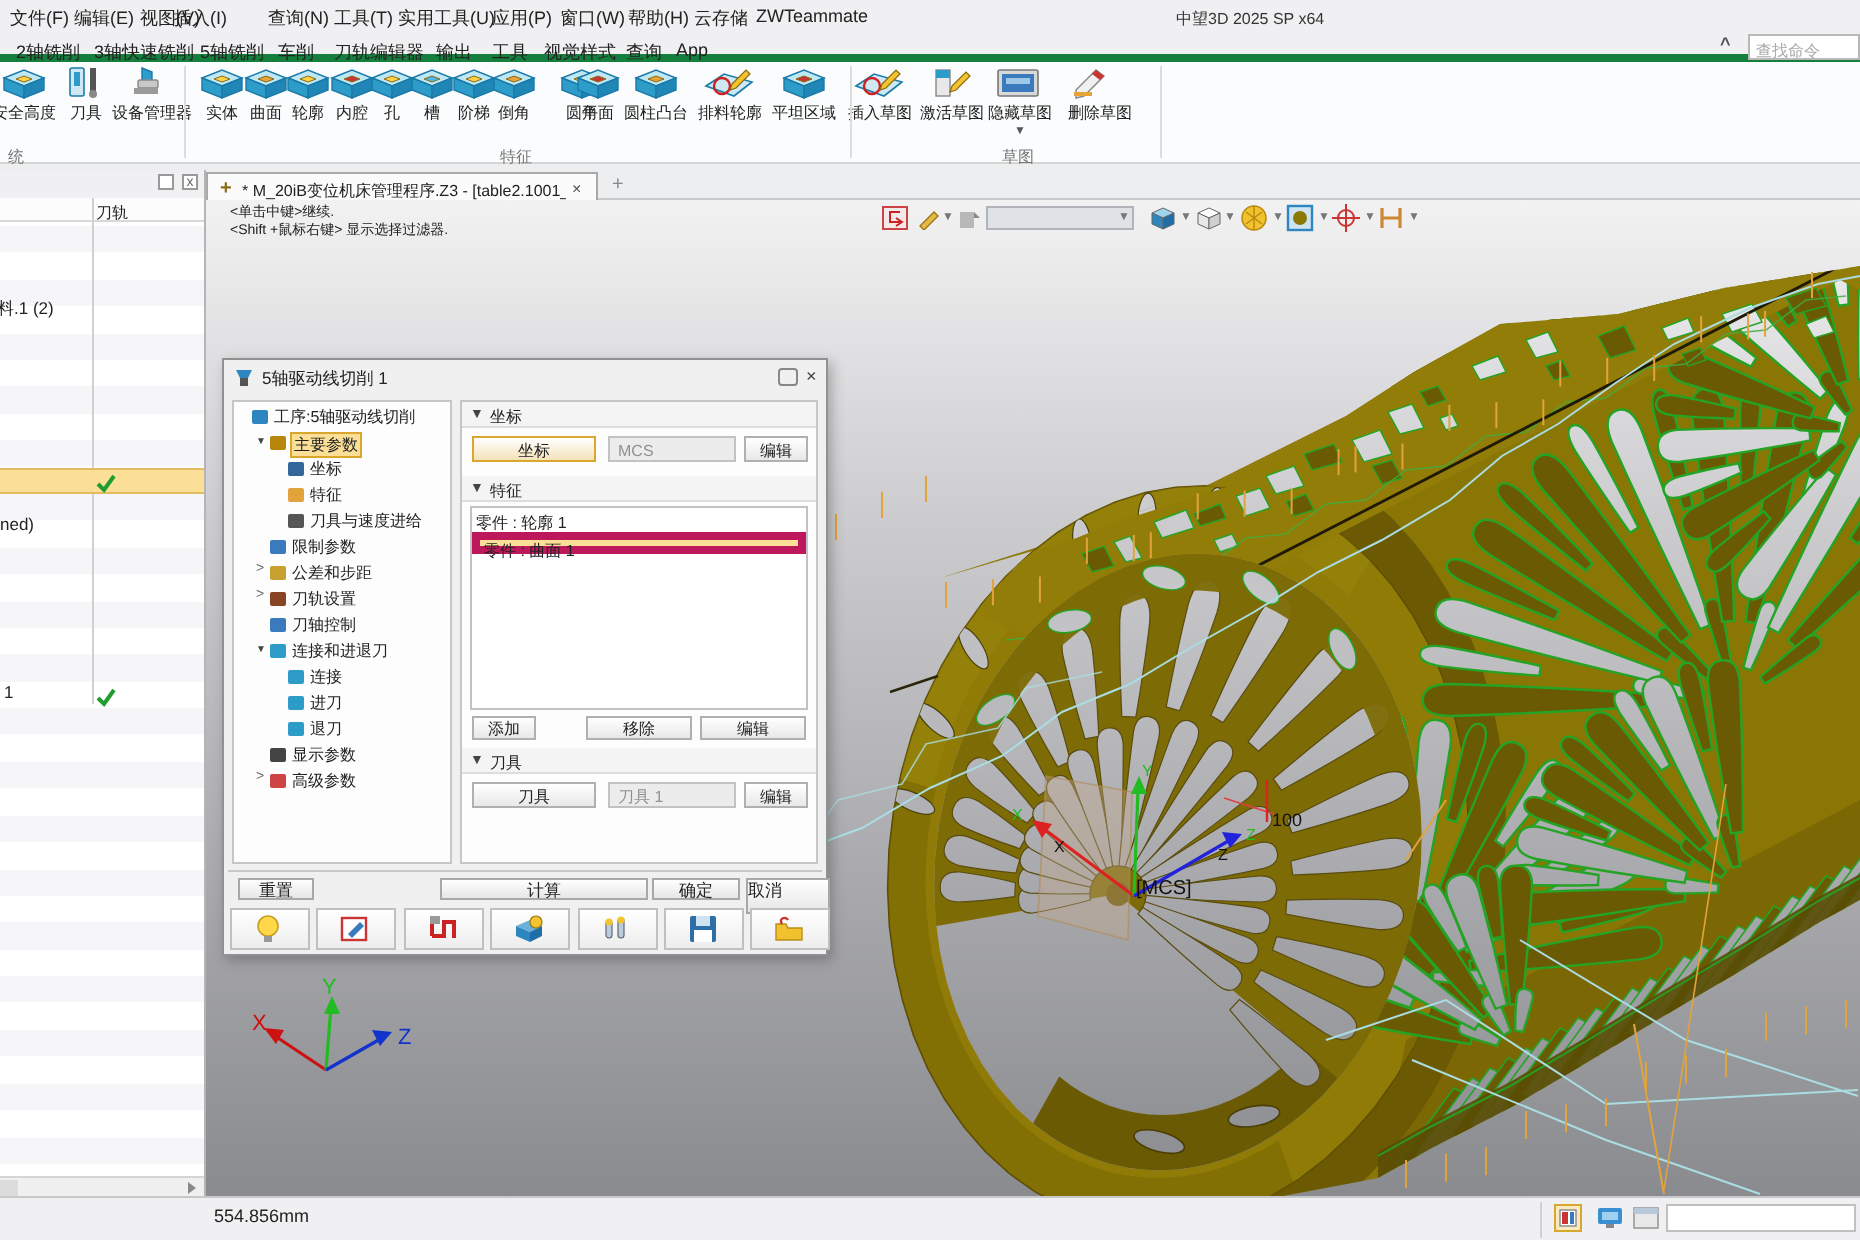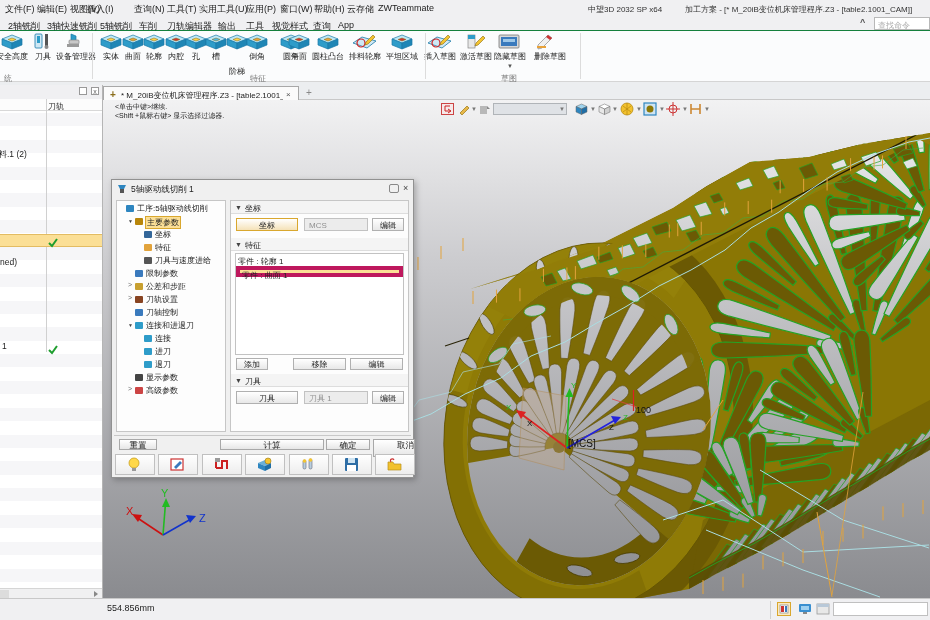--- a/index.html
+++ b/index.html
@@ -6,24 +6,23 @@
     <span class="abs" style="left:70px;top:3px">视图(V)</span>
     <span class="abs" style="left:87px;top:3px">插入(I)</span>
     <span class="abs" style="left:134px;top:3px">查询(N)</span>
     <span class="abs" style="left:167px;top:3px">工具(T)</span>
     <span class="abs" style="left:199px;top:3px">实用工具(U)</span>
     <span class="abs" style="left:246px;top:3px">应用(P)</span>
     <span class="abs" style="left:280px;top:3px">窗口(W)</span>
     <span class="abs" style="left:314px;top:3px">帮助(H)</span>
     <span class="abs" style="left:347px;top:3px">云存储</span>
     <span class="abs" style="left:378px;top:3px">ZWTeammate</span>
-    <span class="abs" style="left:588px;top:4px;color:#333;font-size:8px">中望3D 2032 SP x64</span>
-    <span class="abs" style="left:685px;top:4px;color:#333;font-size:8px">加工方案 - [* M_20iB变位机床管理程序.Z3 - [table2.1001_CAM]]</span>
+    <span class="abs" style="left:588px;top:4px;color:#333;font-size:8px">中望3D 2025 SP x64</span>
   </div>
-<div class="abs" style="left:0;top:16px;width:930px;height:15px;background:#f0f0f2;font-size:9px;color:#222;border-bottom:1px solid #15803d">
+<div class="abs" style="left:0;top:16px;width:930px;height:15px;background:#f0f0f2;font-size:9px;color:#222;border-bottom:4px solid #15803d">
     <span class="abs" style="left:8px;top:4px">2轴铣削</span>
     <span class="abs" style="left:47px;top:4px">3轴快速铣削</span>
     <span class="abs" style="left:100px;top:4px">5轴铣削</span>
     <span class="abs" style="left:139px;top:4px">车削</span>
     <span class="abs" style="left:167px;top:4px">刀轨编辑器</span>
     <span class="abs" style="left:218px;top:4px">输出</span>
     <span class="abs" style="left:246px;top:4px">工具</span>
     <span class="abs" style="left:272px;top:4px">视觉样式</span>
     <span class="abs" style="left:313px;top:4px">查询</span>
     <span class="abs" style="left:338px;top:4px">App</span>
@@ -113,21 +112,21 @@
         </svg></div>
       <div style="font-size:8px;color:#222;margin-top:1px;white-space:nowrap">槽</div>
     </div>
     <div class="abs" style="left:220px;top:2px;width:34px;text-align:center">
       <div style="height:17px"><svg width="24" height="17" viewBox="0 0 24 17">
           <path d="M2,6 L12,2 L22,6 L12,10 Z" fill="#bfe8f5" stroke="#1a7aa8" stroke-width="0.7"></path>
           <path d="M2,6 L12,10 L12,16 L2,12 Z" fill="#2e9cc9" stroke="#1a7aa8" stroke-width="0.7"></path>
           <path d="M22,6 L12,10 L12,16 L22,12 Z" fill="#1f86b5" stroke="#1a7aa8" stroke-width="0.7"></path>
           <path d="M8,6.5 L12,5 L16,6.5 L12,8 Z" fill="#ffd24a" stroke="#8a6a10" stroke-width="0.5"></path>
         </svg></div>
-      <div style="font-size:8px;color:#222;margin-top:16px;white-space:nowrap">阶梯</div>
+      <div style="font-size:8px;color:#222;margin-top:1px;white-space:nowrap">阶梯</div>
     </div>
     <div class="abs" style="left:240px;top:2px;width:34px;text-align:center">
       <div style="height:17px"><svg width="24" height="17" viewBox="0 0 24 17">
           <path d="M2,6 L12,2 L22,6 L12,10 Z" fill="#bfe8f5" stroke="#1a7aa8" stroke-width="0.7"></path>
           <path d="M2,6 L12,10 L12,16 L2,12 Z" fill="#2e9cc9" stroke="#1a7aa8" stroke-width="0.7"></path>
           <path d="M22,6 L12,10 L12,16 L22,12 Z" fill="#1f86b5" stroke="#1a7aa8" stroke-width="0.7"></path>
           <path d="M8,6.5 L12,5 L16,6.5 L12,8 Z" fill="#e8a23a" stroke="#8a6a10" stroke-width="0.5"></path>
         </svg></div>
       <div style="font-size:8px;color:#222;margin-top:1px;white-space:nowrap">倒角</div>
     </div>
@@ -770,21 +769,21 @@
         <span class="abs" style="left:14px;top:2px">刀具</span>
       </div>
       <span class="abs" style="left:5px;top:190px;width:62px;height:13px;background:linear-gradient(#fff,#e8e8e8);border:1px solid #b0b0b0;text-align:center;line-height:13px">刀具</span>
       <span class="abs" style="left:73px;top:190px;width:64px;height:13px;background:#ececec;border:1px solid #c2c2c2;color:#909090;line-height:13px;padding-left:4px">刀具 1</span>
       <span class="abs" style="left:141px;top:190px;width:32px;height:13px;background:linear-gradient(#fff,#e8e8e8);border:1px solid #b0b0b0;text-align:center;line-height:13px">编辑</span>
     </div>
     <div class="abs" style="left:2px;top:255px;width:297px;height:1px;background:#c8c8c8"></div>
     <span class="abs" style="left:7px;top:259px;width:38px;height:11px;background:linear-gradient(#fff,#e6e6e6);border:1px solid #a8a8a8;text-align:center;line-height:11px;font-size:8.5px">重置</span>
     <span class="abs" style="left:108px;top:259px;width:104px;height:11px;background:linear-gradient(#fff,#e6e6e6);border:1px solid #a8a8a8;text-align:center;line-height:11px;font-size:8.5px">计算</span>
     <span class="abs" style="left:214px;top:259px;width:44px;height:11px;background:linear-gradient(#fff,#e6e6e6);border:1px solid #a8a8a8;text-align:center;line-height:11px;font-size:8.5px">确定</span>
-    <span class="abs" style="left:261px;top:259px;width:42px;height:18px;background:linear-gradient(#fff,#e6e6e6);border:1px solid #a8a8a8;text-align:right;line-height:11px;font-size:8.5px">取消</span>
+    <span class="abs" style="left:261px;top:259px;width:42px;height:18px;background:linear-gradient(#fff,#e6e6e6);border:1px solid #a8a8a8;text-align:left;line-height:11px;font-size:8.5px">取消</span>
     <span class="abs" style="left:3px;top:274px;width:40px;height:21px;background:linear-gradient(#fff,#ededed);border:1px solid #c0c0c0"></span>
     <span class="abs" style="left:46px;top:274px;width:40px;height:21px;background:linear-gradient(#fff,#ededed);border:1px solid #c0c0c0"></span>
     <span class="abs" style="left:90px;top:274px;width:40px;height:21px;background:linear-gradient(#fff,#ededed);border:1px solid #c0c0c0"></span>
     <span class="abs" style="left:133px;top:274px;width:40px;height:21px;background:linear-gradient(#fff,#ededed);border:1px solid #c0c0c0"></span>
     <span class="abs" style="left:177px;top:274px;width:40px;height:21px;background:linear-gradient(#fff,#ededed);border:1px solid #c0c0c0"></span>
     <span class="abs" style="left:220px;top:274px;width:40px;height:21px;background:linear-gradient(#fff,#ededed);border:1px solid #c0c0c0"></span>
     <span class="abs" style="left:263px;top:274px;width:40px;height:21px;background:linear-gradient(#fff,#ededed);border:1px solid #c0c0c0"></span>
     <span class="abs" style="left:15px;top:277px"><svg width="15" height="15">
         <circle cx="7" cy="6" r="5" fill="#ffd84a" stroke="#c8a020" stroke-width="0.8"></circle>
         <rect x="5" y="11" width="4" height="3" fill="#999"></rect>

